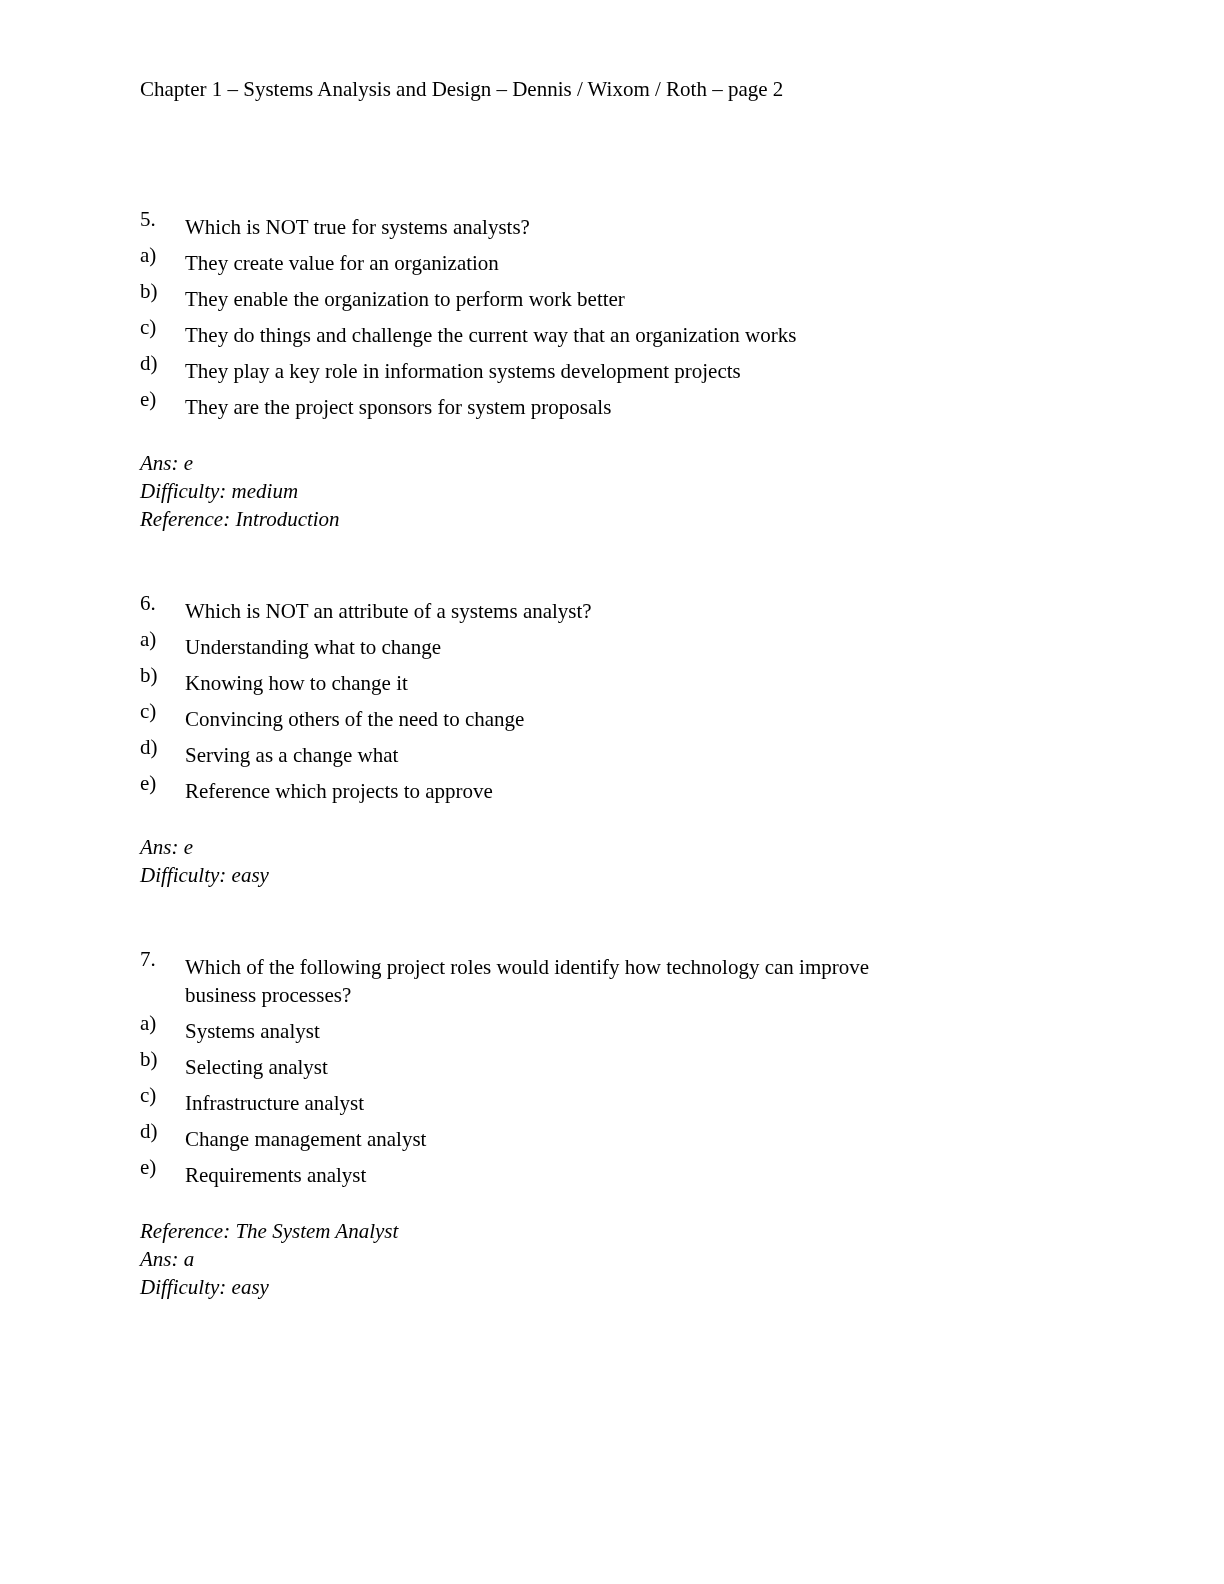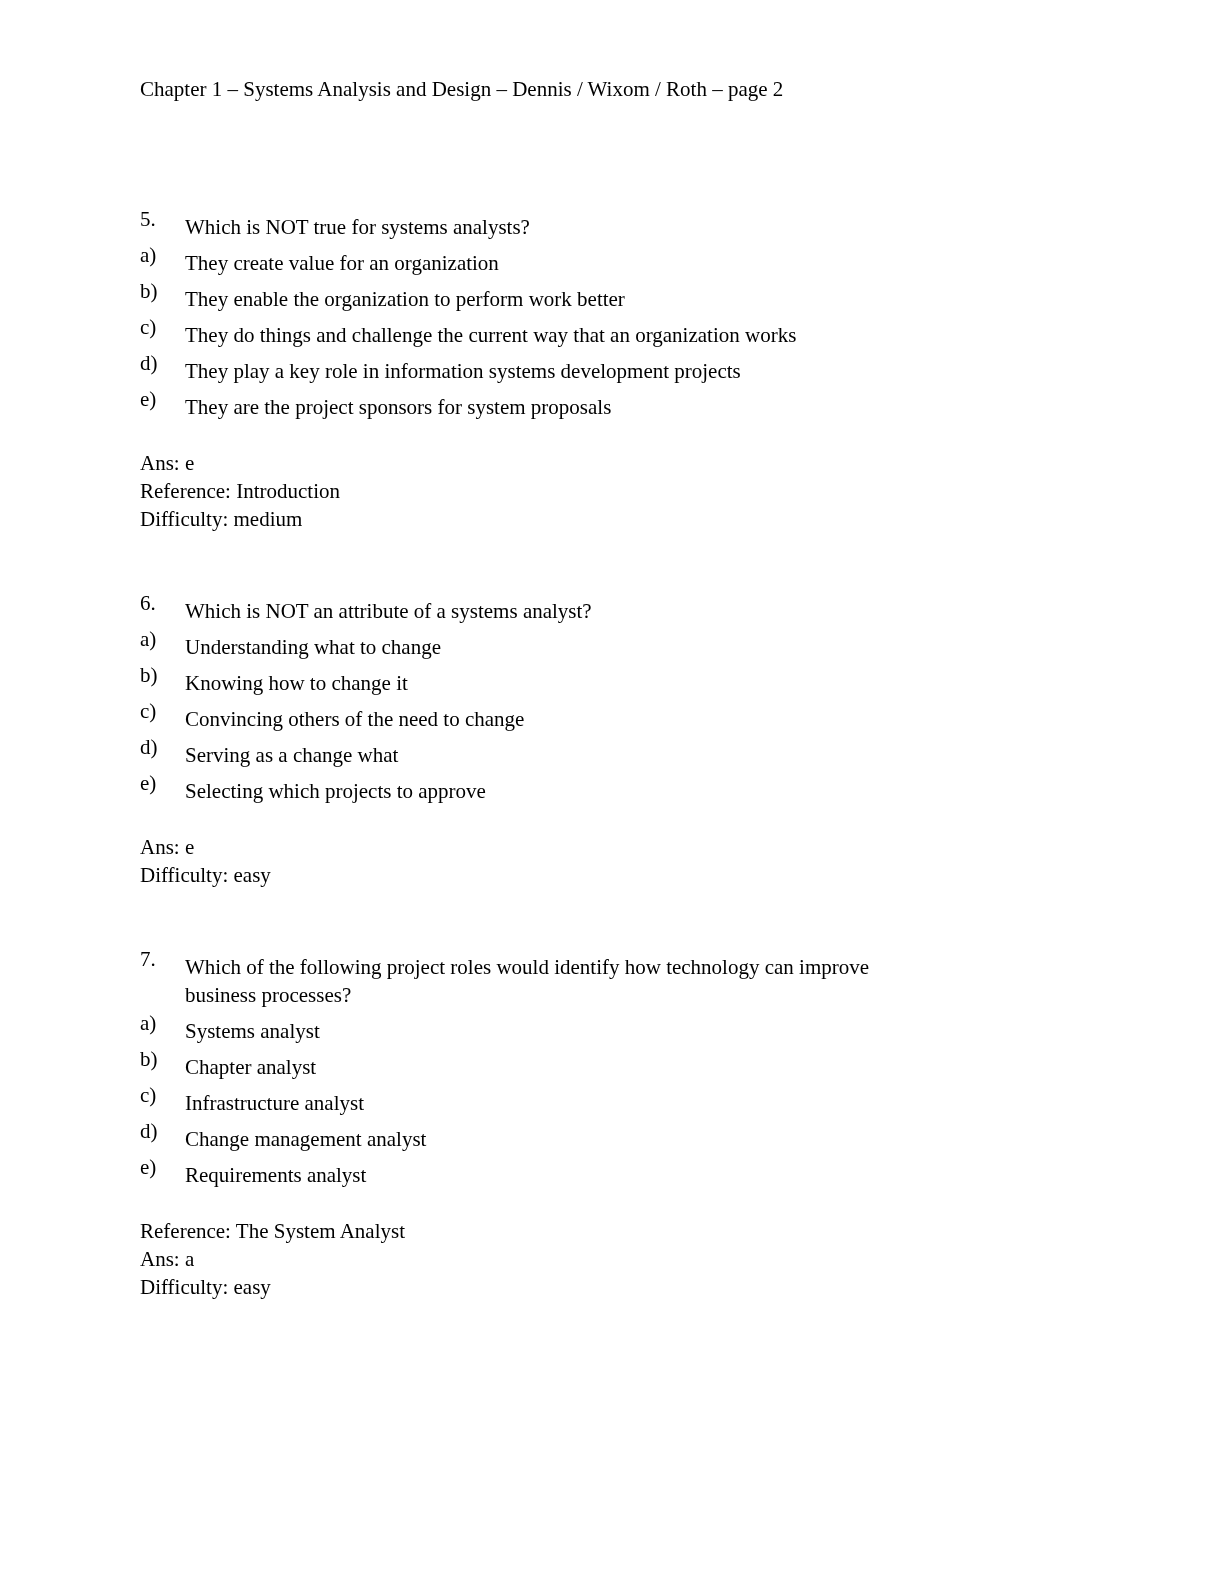--- a/index.html
+++ b/index.html
@@ -22,20 +22,21 @@
   }
   .header {
     margin-bottom: 102px;
     white-space: nowrap;
   }
   .q-block {
     margin-bottom: 28px;
   }
   .ans-block {
     margin-bottom: 56px;
+    font-style: italic;
   }
   .row {
     display: flex;
     align-items: flex-start;
   }
   .row .label {
     flex: 0 0 45px;
     width: 45px;
   }
   .row .text {
@@ -75,22 +76,22 @@
       <span class="label">d)</span>
       <span class="text">They play a key role in information systems development projects</span>
     </div>
     <div class="row">
       <span class="label">e)</span>
       <span class="text">They are the project sponsors for system proposals</span>
     </div>
   </div>
   <div class="ans-block">
     <div class="ans-line"><span>Ans:</span> <span>e</span></div>
+    <div class="ans-line"><span>Difficulty:</span> <span>medium</span></div>
     <div class="ans-line"><span>Reference:</span> <span>Introduction</span></div>
-    <div class="ans-line"><span>Difficulty:</span> <span>medium</span></div>
   </div>
 
   <div class="q-block">
     <div class="row">
       <span class="label">6.</span>
       <span class="text">Which is NOT an attribute of a systems analyst?</span>
     </div>
     <div class="row">
       <span class="label">a)</span>
       <span class="text">Understanding what to change</span>
@@ -102,40 +103,40 @@
     <div class="row">
       <span class="label">c)</span>
       <span class="text">Convincing others of the need to change</span>
     </div>
     <div class="row">
       <span class="label">d)</span>
       <span class="text">Serving as a change what</span>
     </div>
     <div class="row">
       <span class="label">e)</span>
-      <span class="text">Selecting which projects to approve</span>
+      <span class="text">Reference which projects to approve</span>
     </div>
   </div>
   <div class="ans-block">
     <div class="ans-line"><span>Ans:</span> <span>e</span></div>
     <div class="ans-line"><span>Difficulty:</span> <span>easy</span></div>
   </div>
 
   <div class="q-block">
     <div class="row">
       <span class="label">7.</span>
       <span class="text">Which of the following project roles would identify how technology can improve business processes?</span>
     </div>
     <div class="row">
       <span class="label">a)</span>
       <span class="text">Systems analyst</span>
     </div>
     <div class="row">
       <span class="label">b)</span>
-      <span class="text">Chapter analyst</span>
+      <span class="text">Selecting analyst</span>
     </div>
     <div class="row">
       <span class="label">c)</span>
       <span class="text">Infrastructure analyst</span>
     </div>
     <div class="row">
       <span class="label">d)</span>
       <span class="text">Change management analyst</span>
     </div>
     <div class="row">

